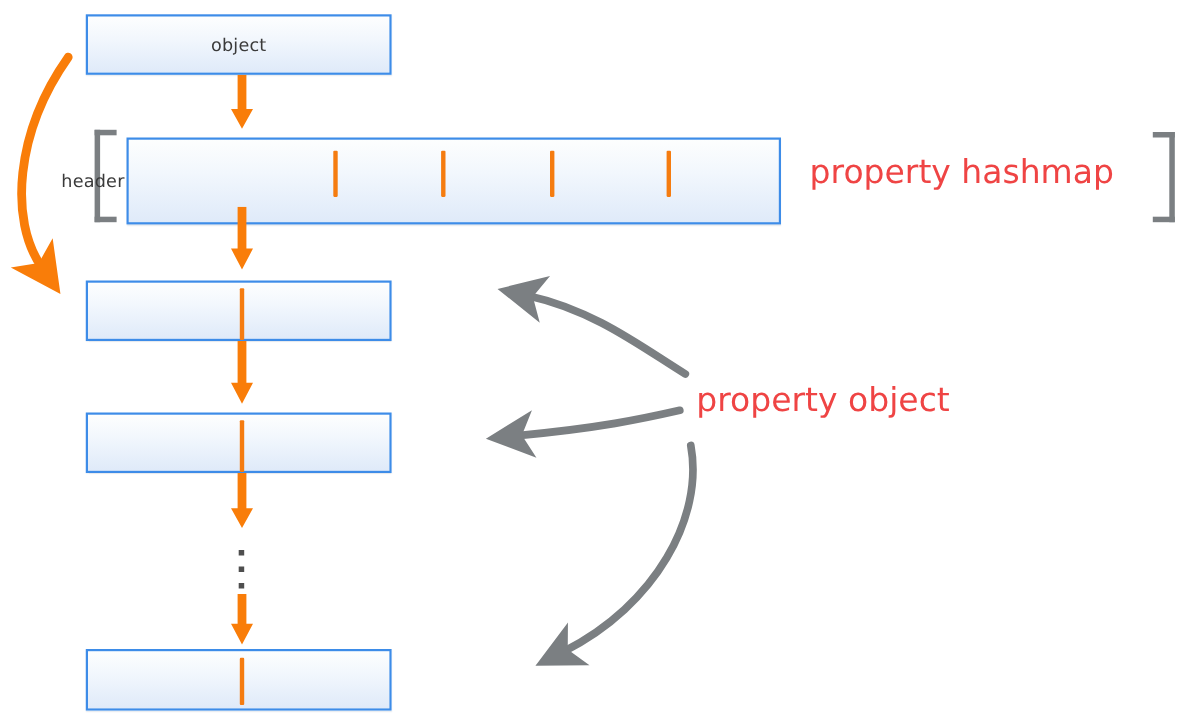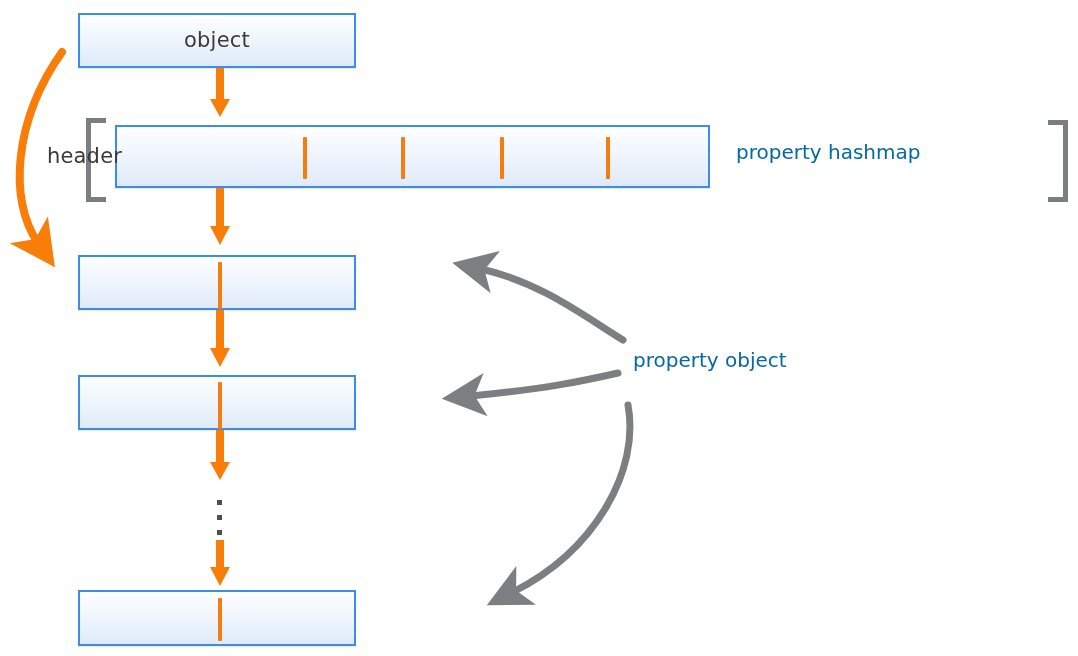--- a/index.html
+++ b/index.html
@@ -14,21 +14,21 @@
   
   .box{
     position:absolute;
     box-sizing:border-box;
     border:2px solid #3d8ce8;
     background:linear-gradient(to bottom,#fdfefe 0%,#f2f7fd 40%,#dfeaf9 100%);
     box-shadow:0 1px 1px rgba(120,140,160,.18);
     display:flex;align-items:center;justify-content:center;
   }
   .box .lbl{
-    font-size:21px;color:#3a3a3a;letter-spacing:.2px;line-height:1;
+    font-size:16px;color:#3a3a3a;letter-spacing:.2px;line-height:1;
     position:relative;z-index:3;
   }
   .box.headerbox .lbl{position:absolute;left:0;right:0;text-align:center;}
 
   
   .tick{
     position:absolute;width:4px;background:#f57c10;
     border-radius:1px;z-index:2;
   }
 
@@ -43,21 +43,21 @@
   
   .bracket{
     position:absolute;box-sizing:border-box;
     border:5px solid #7b7f82;
   }
   .bracket.left{border-right:none;}
   .bracket.right{border-left:none;}
 
   
   .ftext{
-    position:absolute;font-size:20px;color:#0369a1;
+    position:absolute;font-size:30px;color:#ef4444;
     white-space:nowrap;line-height:1;letter-spacing:0;
   }
 
   
   #svglayer{position:absolute;left:0;top:0;width:1078px;height:656px;pointer-events:none;z-index:5;}
 </style>
 </head>
 <body>
 
 <div id="stage">
@@ -94,21 +94,21 @@
   </div>
 
   <div class="oarrow" style="left:210px;top:68px;width:20px;height:58px;">
     <svg width="20" height="58" viewBox="0 0 20 58" xmlns="http://www.w3.org/2000/svg">
       <path d="M6,0 L14,0 L14,31 L20,31 L10,49 L0,31 L6,31 Z" fill="#f97d09"></path>
     </svg>
   </div>
 
   <div class="bracket left" style="left:86px;top:118px;width:20px;height:84px;"></div>
 
-  <div class="box headerbox" style="left:115px;top:125px;width:595px;height:63px;">
+  <div class="box headerbox" style="left:115px;top:125px;width:595px;height:79px;">
     <span class="lbl" style="left:-330px;right:auto;width:595px;text-align:center;">header</span>
     <span class="tick" style="left:186px;top:10px;height:42px;"></span>
     <span class="tick" style="left:284px;top:10px;height:42px;"></span>
     <span class="tick" style="left:383px;top:10px;height:42px;"></span>
     <span class="tick" style="left:489px;top:10px;height:42px;"></span>
   </div>
 
   <div class="bracket right" style="left:1048px;top:120px;width:20px;height:82px;"></div>
 
   <span class="ftext" style="left:736px;top:142px;">property hashmap</span>

